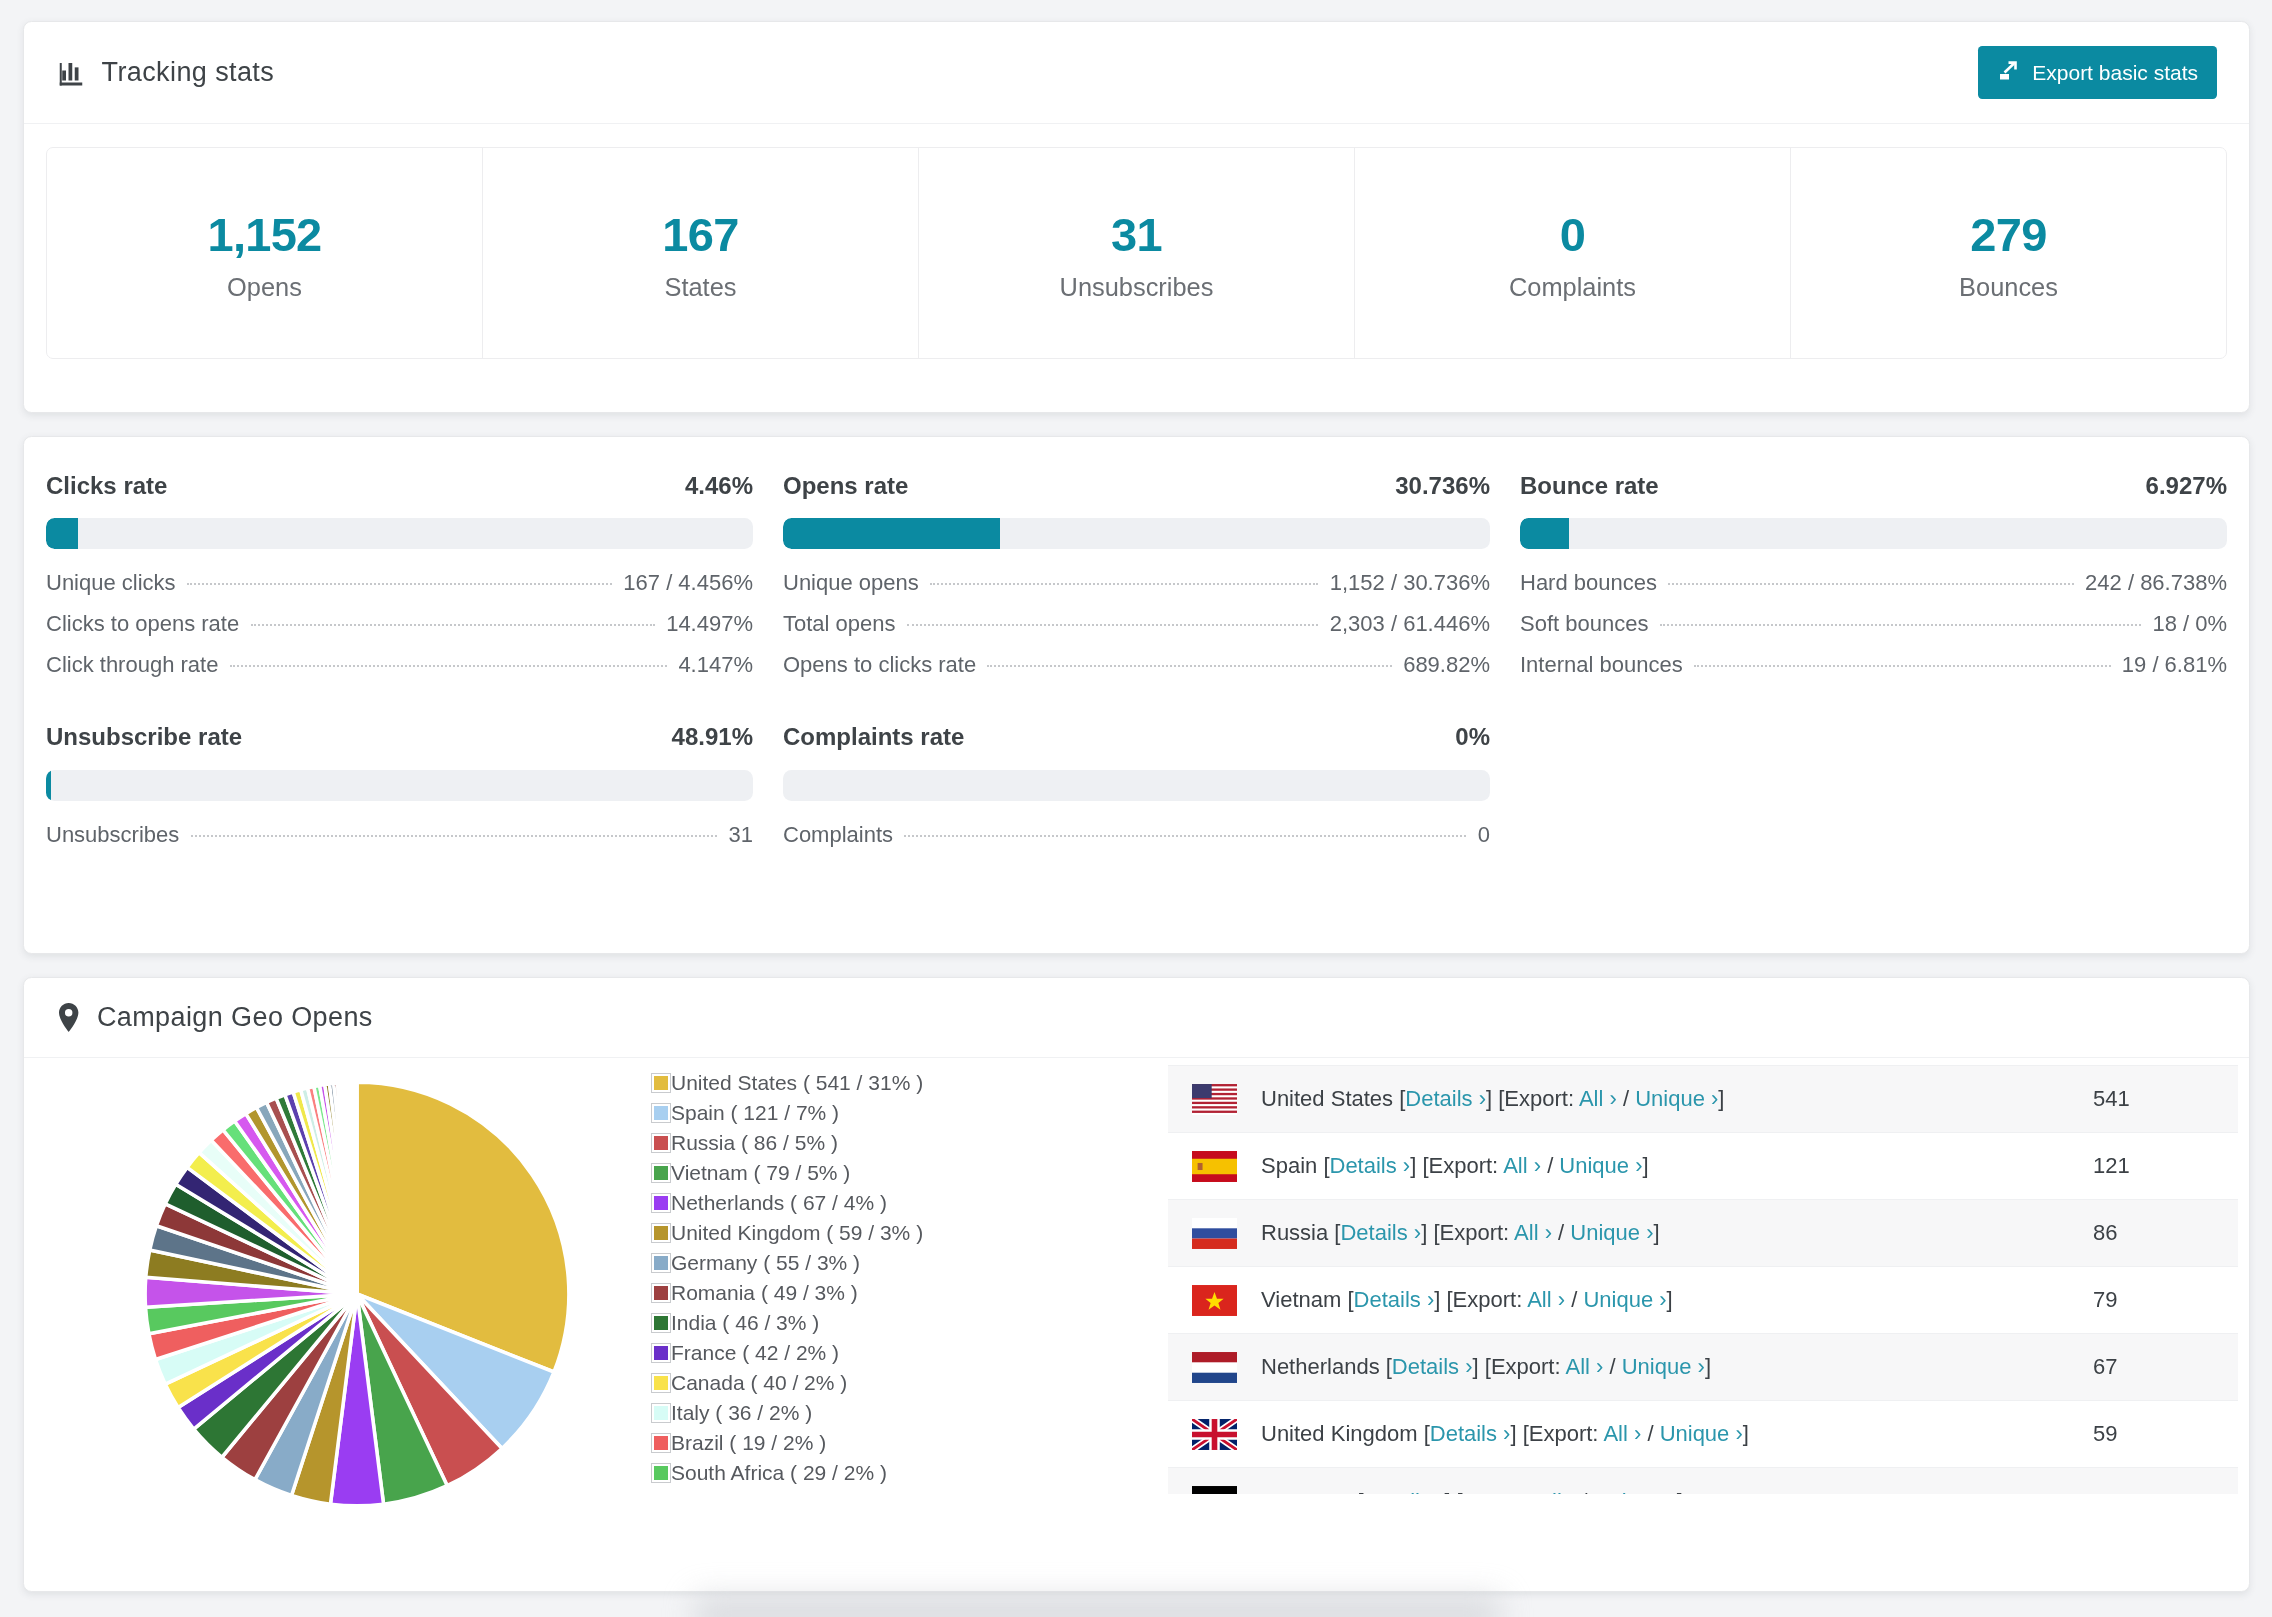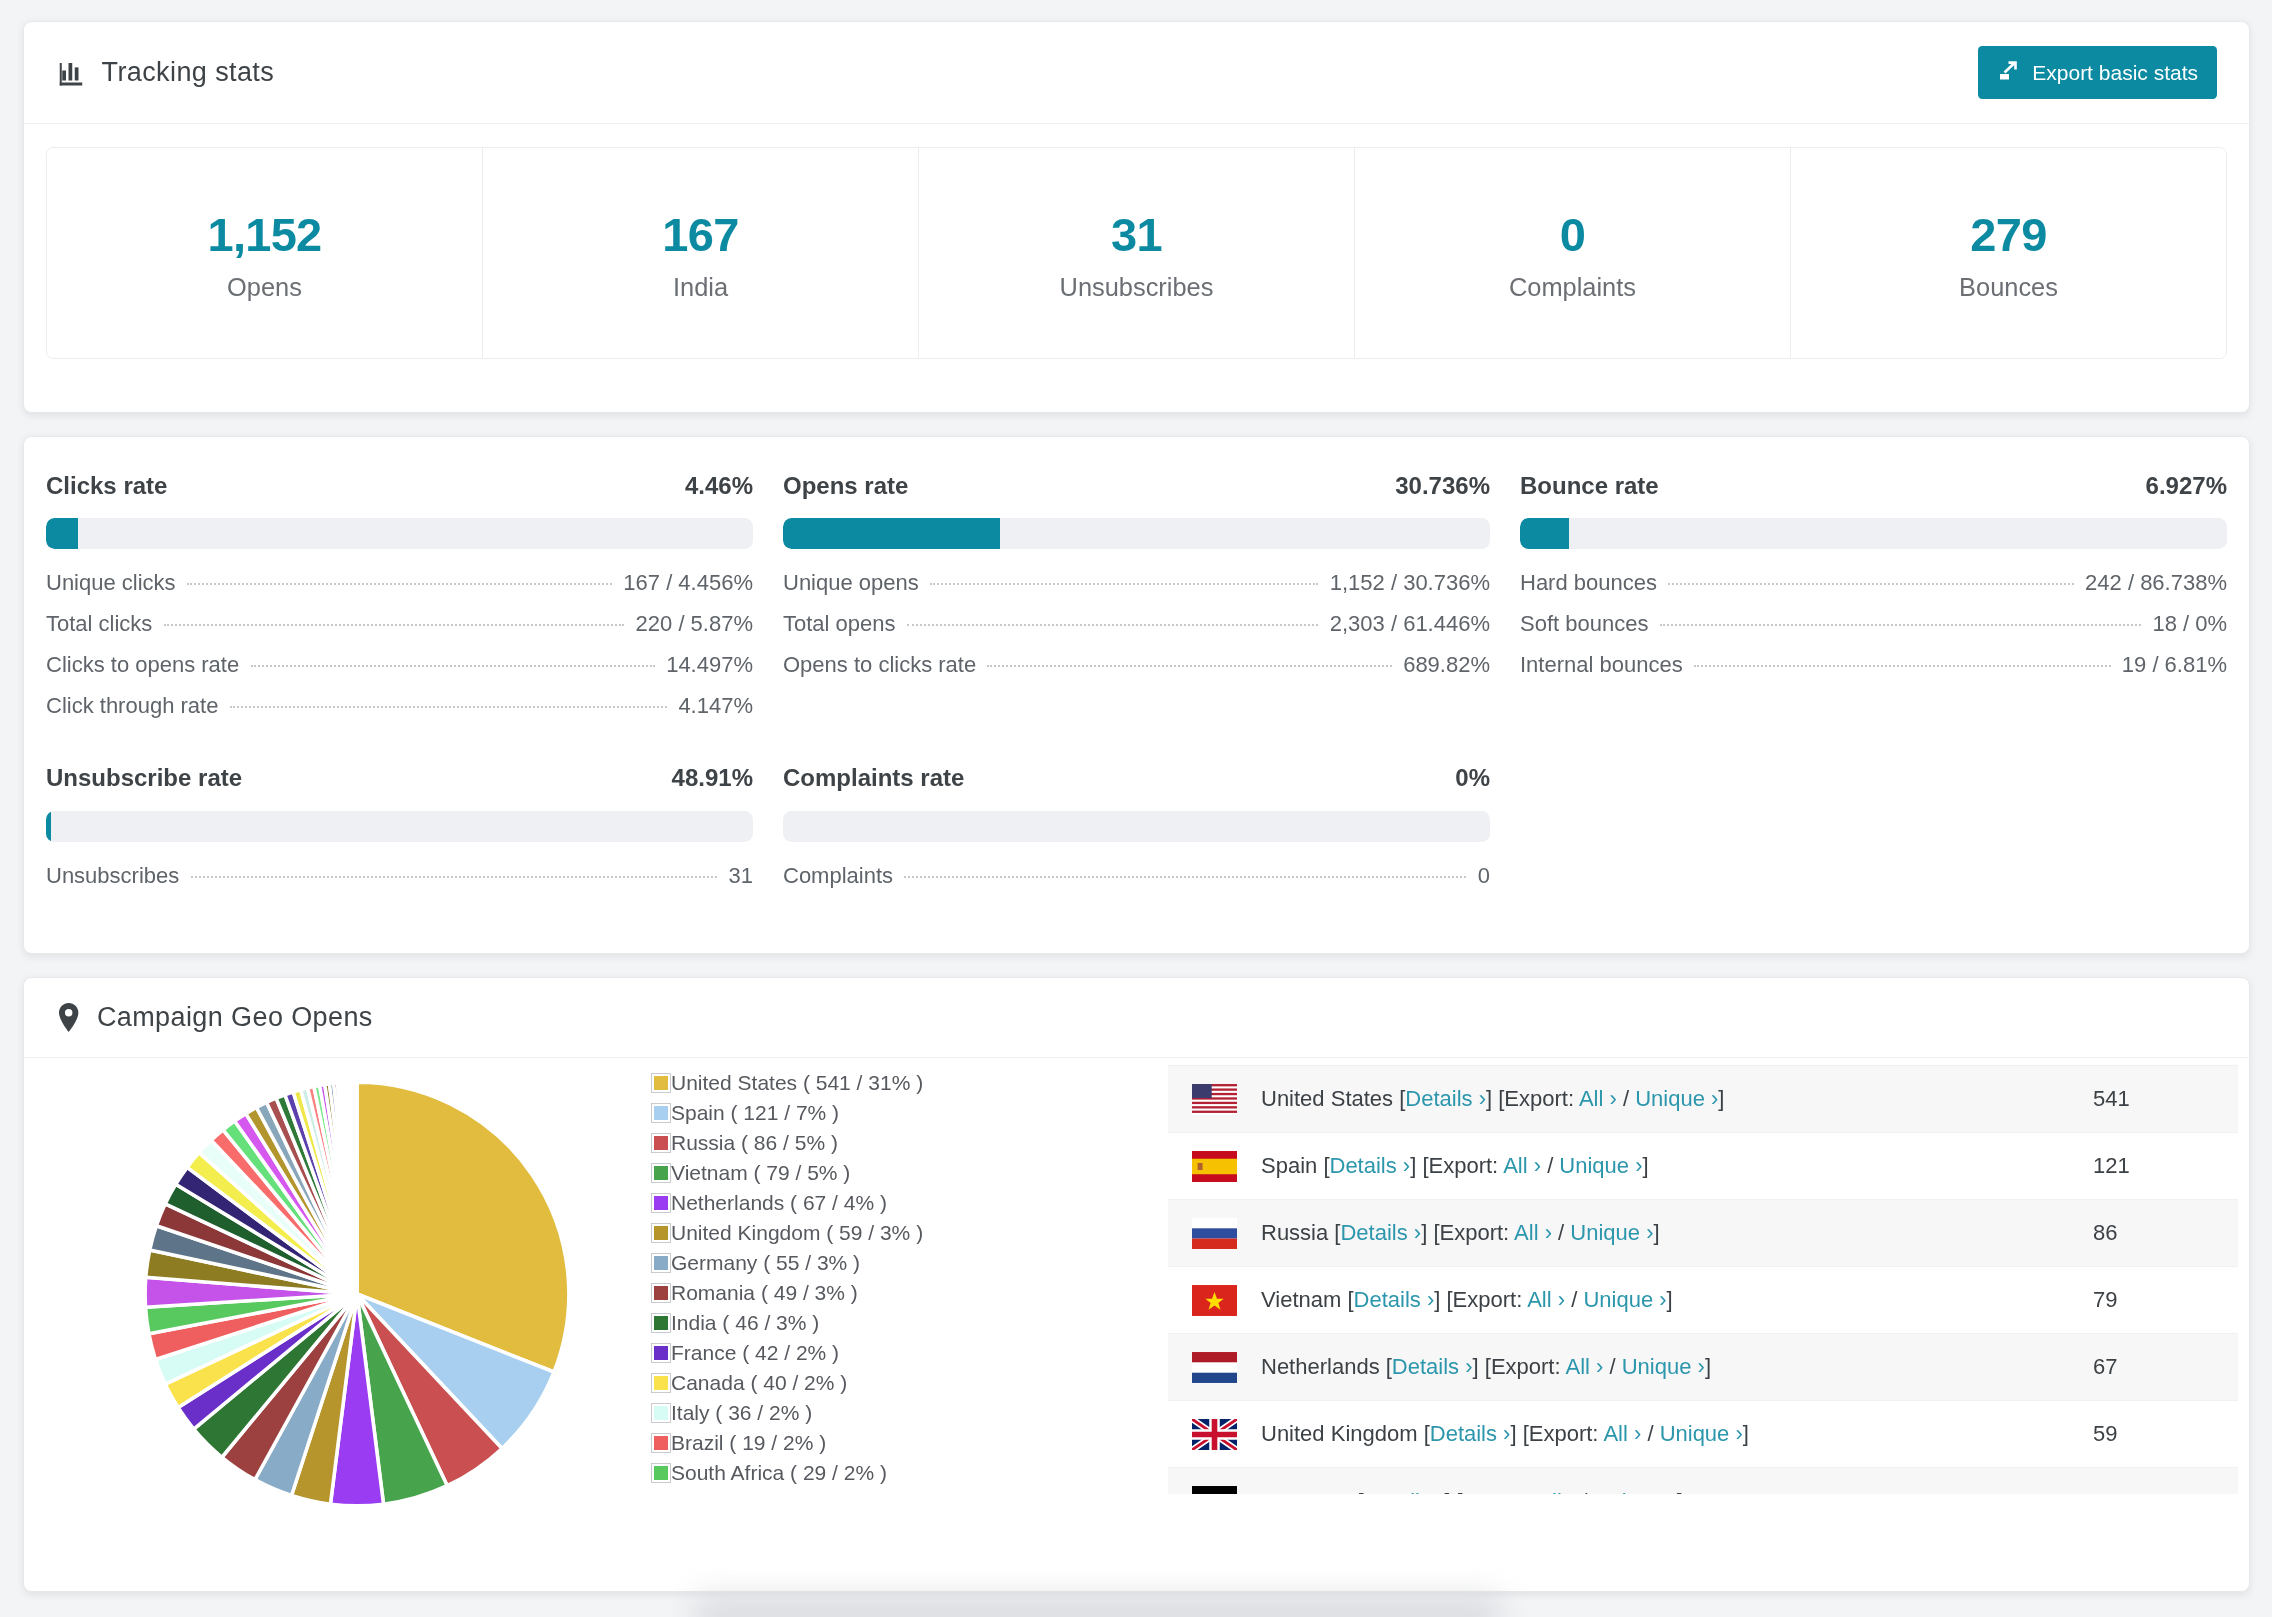--- a/index.html
+++ b/index.html
@@ -99,21 +99,21 @@
         <span>Export basic stats</span>
       </button>
     </div>
     <div class="summary" id="summary">
         <div class="stat-box">
           <div class="stat-value">1,152</div>
           <div class="stat-label">Opens</div>
         </div>
         <div class="stat-box">
           <div class="stat-value">167</div>
-          <div class="stat-label">India</div>
+          <div class="stat-label">States</div>
         </div>
         <div class="stat-box">
           <div class="stat-value">31</div>
           <div class="stat-label">Unsubscribes</div>
         </div>
         <div class="stat-box">
           <div class="stat-value">0</div>
           <div class="stat-label">Complaints</div>
         </div>
         <div class="stat-box">
@@ -131,25 +131,20 @@
             <span>4.46%</span>
           </div>
           <div class="bar-track">
             <div class="bar-fill" style="width: 4.46%;"></div>
           </div>
           <div class="rate-rows">
             <div class="rrow">
               <span>Unique clicks</span>
               <span class="lead"></span>
               <span class="rval">167 / 4.456%</span>
-            </div>
-            <div class="rrow">
-              <span>Total clicks</span>
-              <span class="lead"></span>
-              <span class="rval">220 / 5.87%</span>
             </div>
             <div class="rrow">
               <span>Clicks to opens rate</span>
               <span class="lead"></span>
               <span class="rval">14.497%</span>
             </div>
             <div class="rrow">
               <span>Click through rate</span>
               <span class="lead"></span>
               <span class="rval">4.147%</span>

